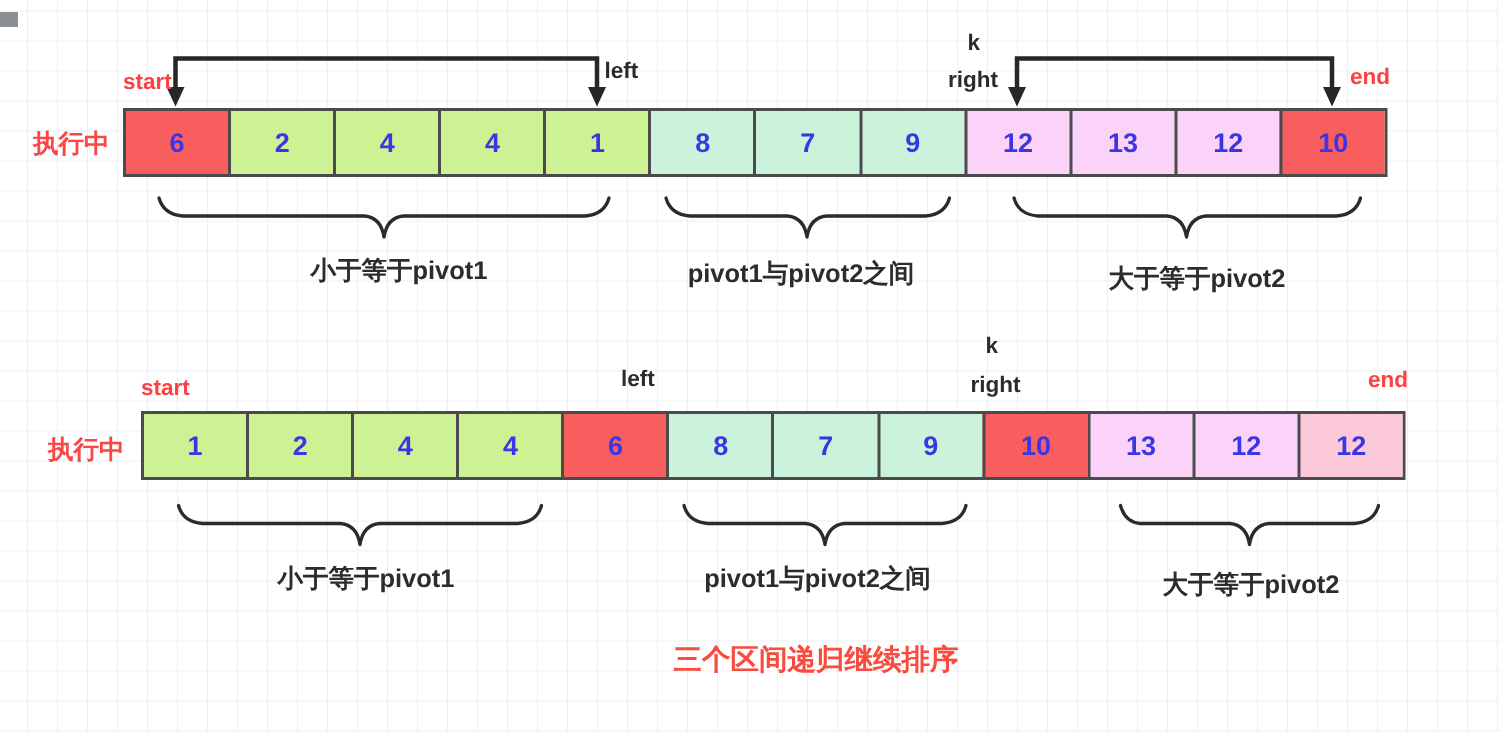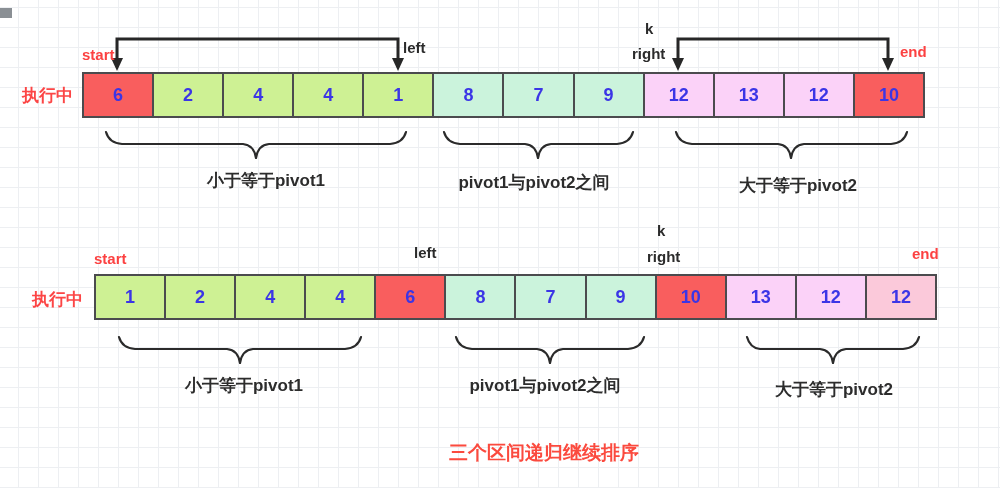--- a/index.html
+++ b/index.html
@@ -116,15 +116,15 @@
     <div class="cell c-red" style="background-color: rgb(249, 94, 94);">10</div>
     <div class="cell c-violet" style="background-color: rgb(251, 210, 248);">13</div>
     <div class="cell c-violet" style="background-color: rgb(251, 210, 248);">12</div>
     <div class="cell c-rose" style="background-color: rgb(251, 201, 218);">12</div>
   </div>
 
   <div class="lbl brace-label" style="left:244px; top:377px">小于等于pivot1</div>
   <div class="lbl brace-label" style="left:545px; top:377px">pivot1与pivot2之间</div>
   <div class="lbl brace-label" style="left:834px; top:381px">大于等于pivot2</div>
 
-  <div class="lbl footer-note" style="left:544px; top:443px">三个区间递归继续排序</div>
+  <div class="lbl footer-note" style="left:544px; top:431px">三个区间递归继续排序</div>
 
 </div>
 
 </body></html>

